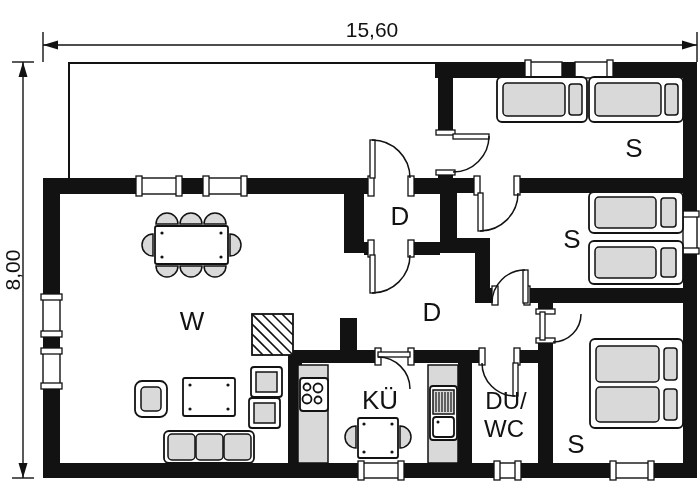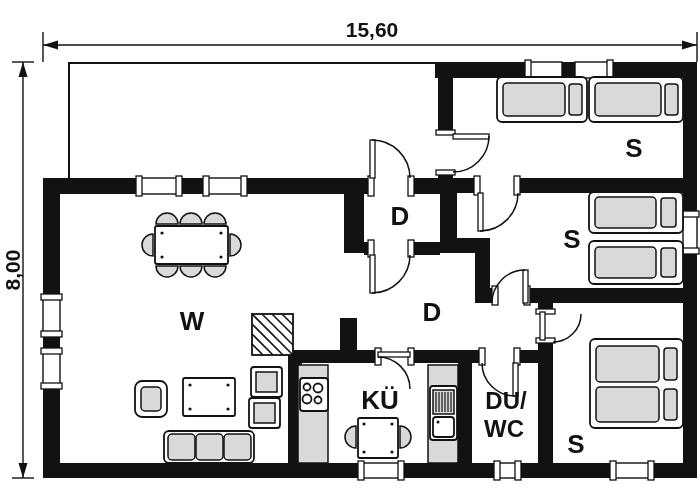--- a/index.html
+++ b/index.html
@@ -1,16 +1,16 @@
 <!DOCTYPE html>
 <html style="--wall: #121212; --furn: #d9d9d9; --bg: #ffffff;"><head>
 <meta charset="utf-8">
 <style>
   html,body{margin:0;padding:0;background:#fff;}
-  #stage{position:relative;width:700px;height:500px;background:var(--bg,#fff);overflow:hidden;font-weight:bold;}
+  #stage{position:relative;width:700px;height:500px;background:var(--bg,#fff);overflow:hidden;}
   svg{display:block;}
   .wall{fill:var(--wall,#121212);}
   .glass{fill:#fff;stroke:var(--wall,#121212);stroke-width:1.4;}
   .jamb{fill:#fff;stroke:var(--wall,#121212);stroke-width:1.3;}
   .furn{fill:#fff;stroke:var(--wall,#121212);stroke-width:1.8;}
   .gray{fill:var(--furn,#d9d9d9);stroke:var(--wall,#121212);stroke-width:1.5;}
   .arc{fill:none;stroke:var(--wall,#121212);stroke-width:1.5;}
   .leaf{fill:#fff;stroke:var(--wall,#121212);stroke-width:1.3;}
   .thin{fill:none;stroke:var(--wall,#121212);stroke-width:2;}
   .dline{stroke:var(--wall,#121212);stroke-width:1.4;}

